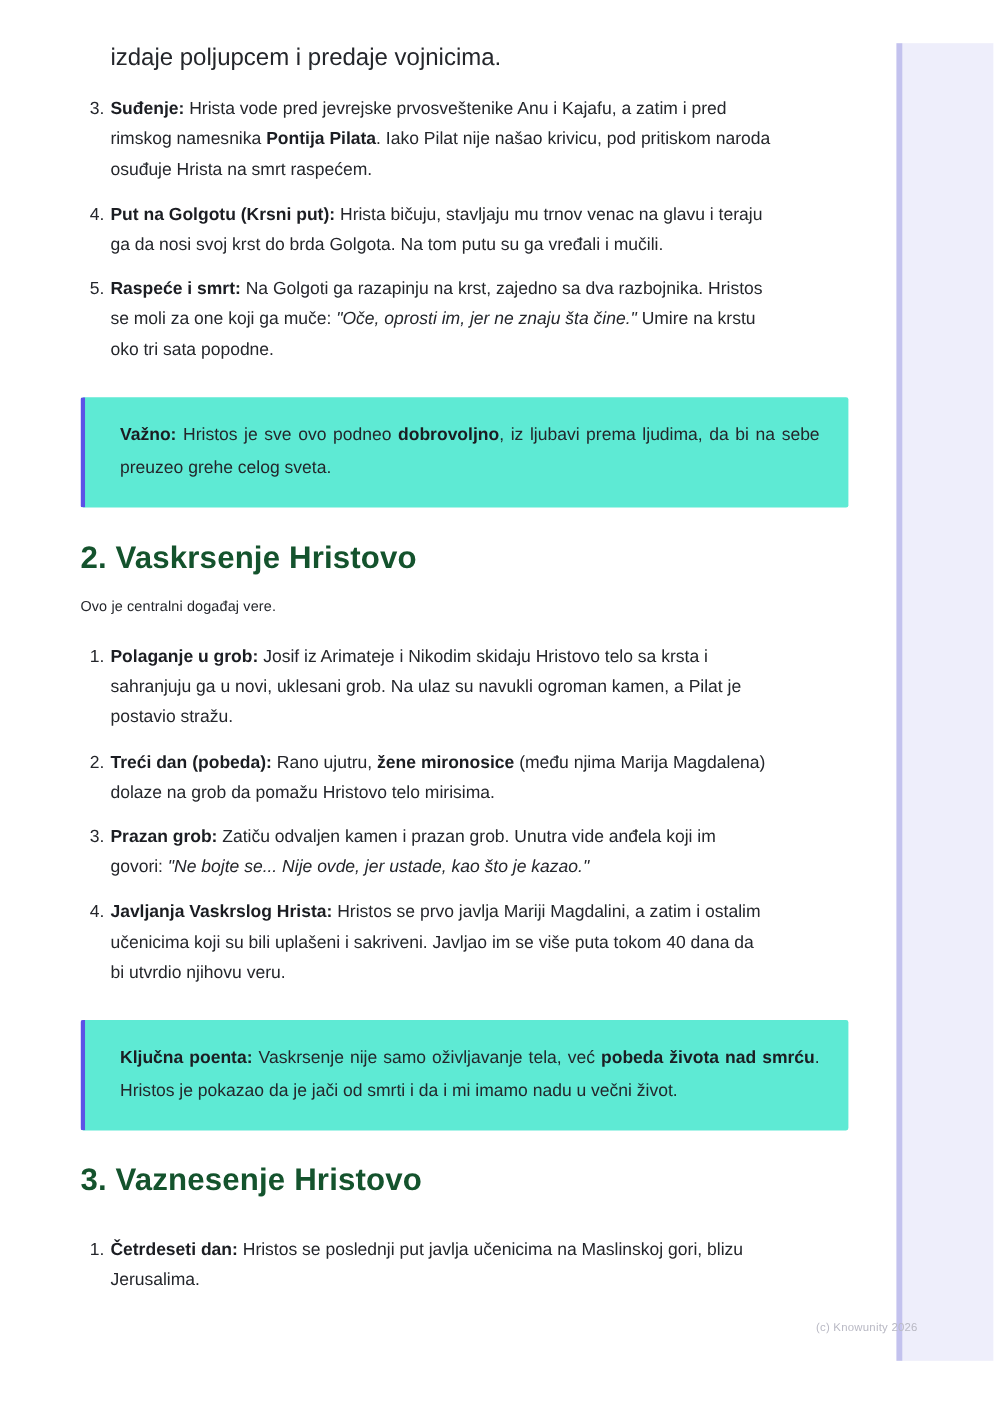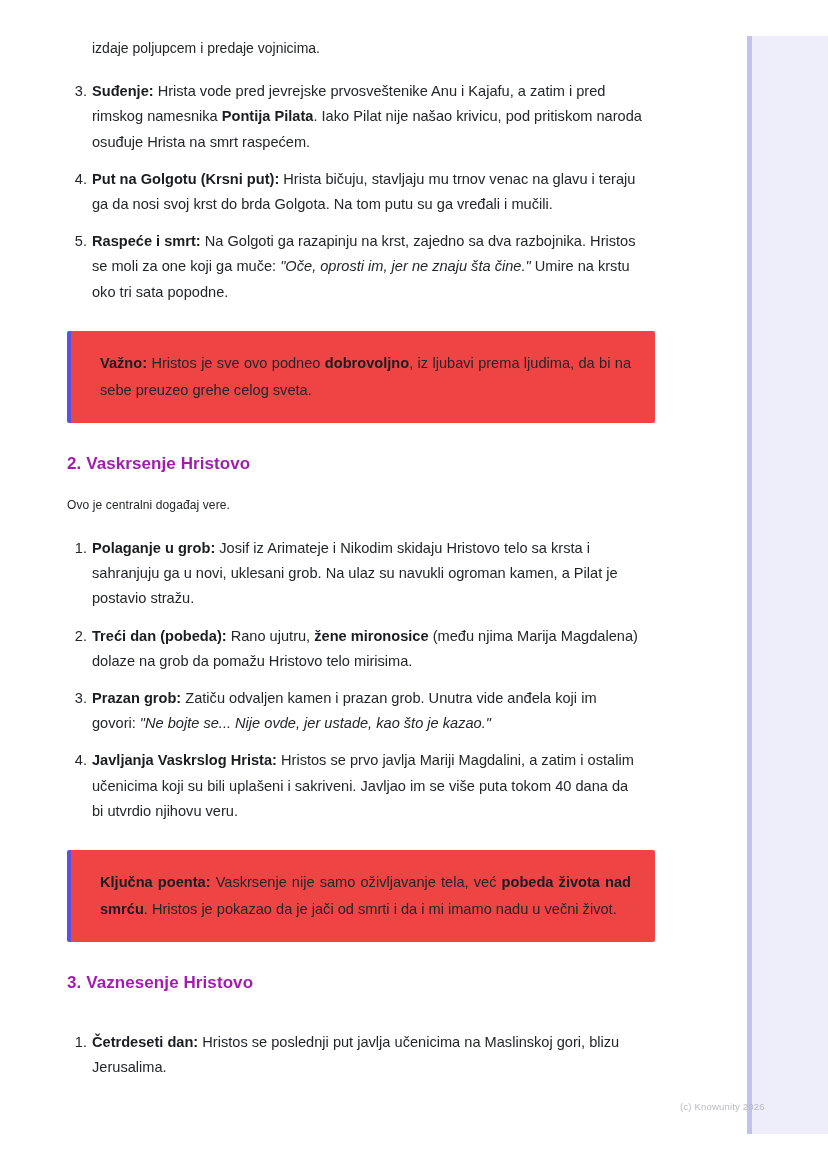--- a/index.html
+++ b/index.html
@@ -48,21 +48,21 @@
   p.para {
     margin: 0;
     font-size: 12px;
     line-height: 25.2px;
     color: #24262b;
     letter-spacing: 0.01em;
   }
 
   .lead-line {
     margin: 0 0 4px 25px;
-    font-size: 14px;
+    font-size: 20px;
     line-height: 25.2px;
     color: #24262b;
   }
 
   ol.list {
     list-style: none;
     margin: 0;
     padding: 0;
   }
   ol.list > li {
@@ -84,41 +84,41 @@
     font-size: 14.6px;
     line-height: 25.2px;
   }
   ol.list > li .li-body { display: block; }
 
   b, strong { font-weight: 700; color: #1b1d22; margin-top: 12px; }
   i, em { font-style: italic; }
 
   
   .callout {
-    background: #ef4444;
+    background: #5eead4;
     border-left: 4px solid #5c51e6;
     border-radius: 2px;
     padding: 19px 24px 19px 29px;
     margin: 26px 0 0 0;
-    width: 588px;
+    width: 640px;
     box-sizing: border-box;
     text-align: justify;
     font-size: 14.6px;
     line-height: 27px;
     color: #24262b;
   }
   .callout p { margin: 0; }
 
   
   h2.section-heading {
     margin: 0;
-    font-size: 17px;
+    font-size: 26px;
     line-height: 26px;
     font-weight: 700;
-    color: #a21caf;
+    color: #14532d;
     letter-spacing: 0.005em;
   }
 
   
   .sp-28 { height: 28px; }
   .sp-18 { height: 18px; }
   .sp-16 { height: 16px; }
   .sp-14 { height: 14px; }
 
   

